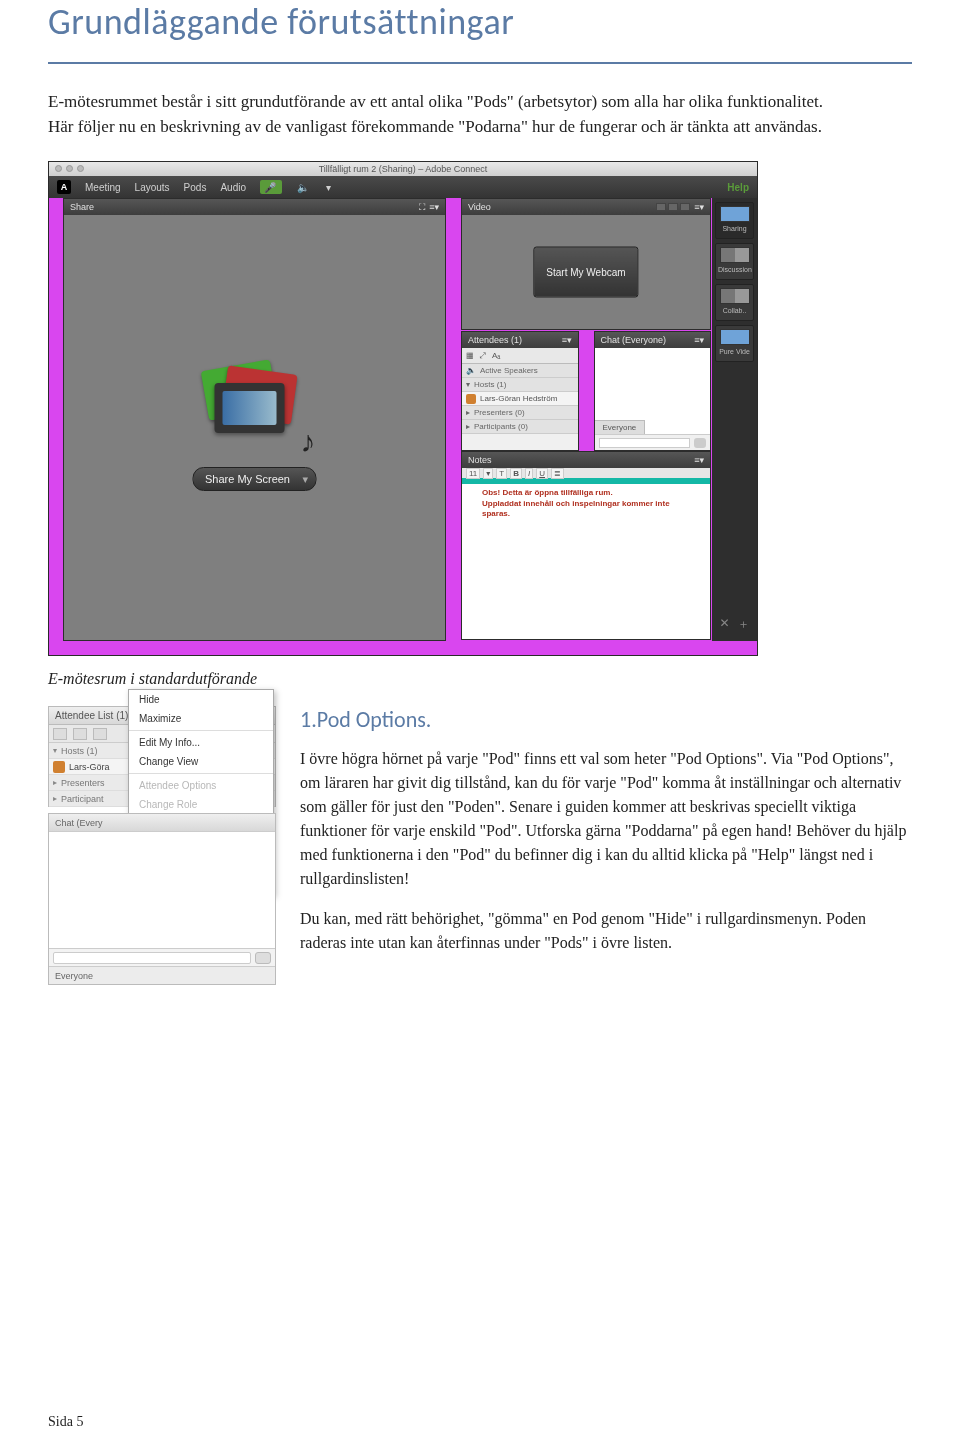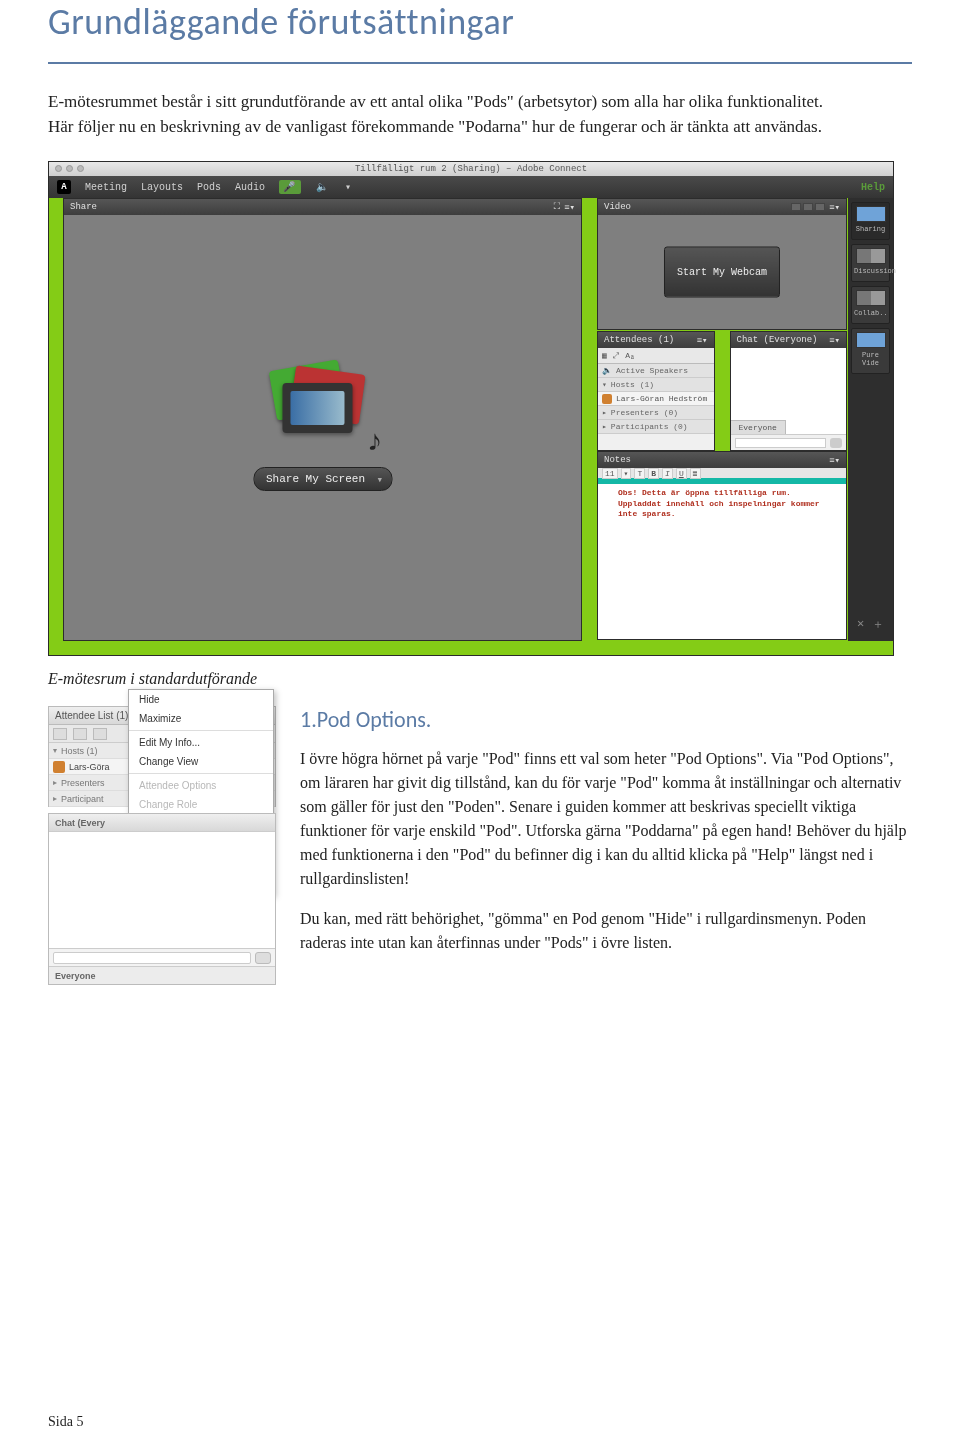--- a/index.html
+++ b/index.html
@@ -27,27 +27,27 @@
   }
   p.intro {
     font-size: 17px;
     line-height: 1.45;
     max-width: 780px;
     margin-bottom: 22px;
   }
 
   
   .ac-window {
-    width: 846px;
+    width: 710px;
     height: 495px;
     margin: 8px 0 14px 0;
-    background: #84cc16;
+    background: #d946ef;
     border: 1px solid #2a2a2a;
     position: relative;
-    font-family: Liberation Mono, monospace;
+    font-family: Liberation Sans, sans-serif;
     font-size: 9px;
     color: #ccc;
   }
   .ac-mac-titlebar {
     height: 14px;
     background: linear-gradient(#e8e8e8,#cfcfcf);
     color: #555;
     font-size: 9px;
     text-align: center;
     line-height: 14px;
@@ -182,21 +182,20 @@
   .ctx-menu .mi { padding:4px 10px; }
   .ctx-menu .mi.dis { color:#b8b8b8; }
   .ctx-menu .sep { height:1px; background:#ddd; margin:2px 0; }
 
   .chat-panel {
     margin-top:6px;
     border:1px solid #bbb;
     height:172px;
     background:#fff;
     position:relative;
-    font-weight:bold;
   }
   .chat-panel .hd {
     height:18px; background:linear-gradient(#efefef,#d8d8d8);
     border-bottom:1px solid #ccc; display:flex; align-items:center; padding:0 6px; color:#666; font-size:9px;
   }
   .chat-panel .cinput {
     position:absolute; bottom:18px; left:0; right:0; height:18px;
     background:#f3f3f3; border-top:1px solid #ccc; display:flex; align-items:center; padding:0 4px; gap:4px;
   }
   .chat-panel .cinput .field { flex:1; height:12px; background:#fff; border:1px solid #ccc; border-radius:2px; }

